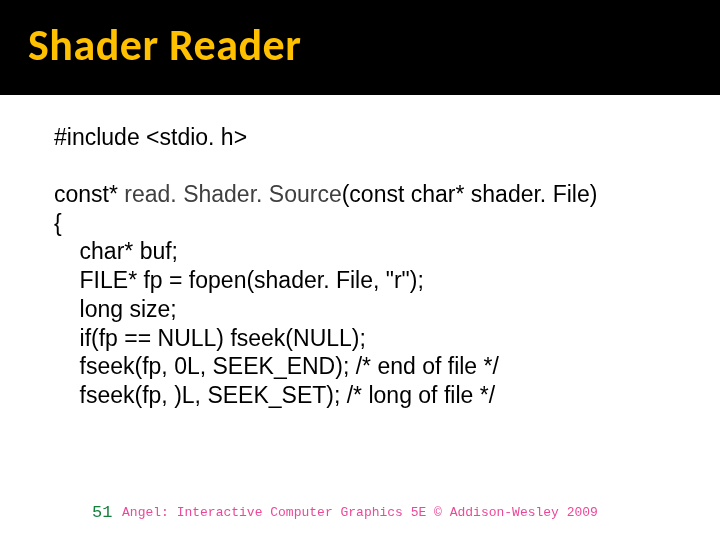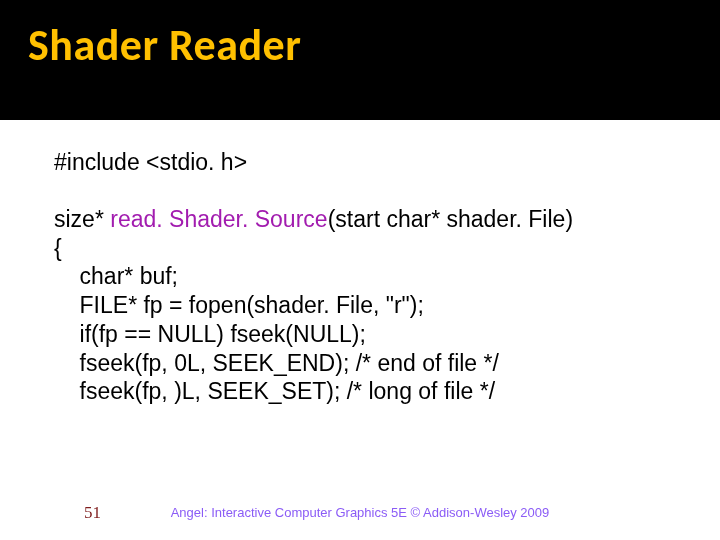--- a/index.html
+++ b/index.html
@@ -5,80 +5,81 @@
   * { margin: 0; padding: 0; box-sizing: border-box; }
   html, body { width: 720px; height: 540px; overflow: hidden; }
   body {
     background: #ffffff;
     font-family: Arial, Helvetica, sans-serif;
     position: relative;
   }
   .title-band {
     background: #000000;
     width: 100%;
-    height: 120px;
+    height: 95px;
     padding: 18px 0 0 28px;
   }
   .title-text {
     color: #ffc000;
     font-family: "Calibri", Arial, sans-serif;
     font-weight: 700;
     font-size: 44px;
     letter-spacing: 0.5px;
   }
   .content {
     padding: 28px 8px 0 54px;
     width: 100%;
   }
   .code-line {
     font-family: Arial, Helvetica, sans-serif;
     font-size: 23px;
     color: #000000;
     line-height: 1.25;
     white-space: pre;
   }
-  .fn-name { color: #a21caf; }
+  .fn-name { color: #404040; }
   .blank-line { height: 28px; }
   .footer {
     position: absolute;
     bottom: 20px;
     left: 0;
     width: 100%;
     display: flex;
     align-items: center;
   }
   .slide-number {
     position: absolute;
-    left: 84px;
+    left: 92px;
     font-size: 17px;
-    color: #7f1d1d;
-    font-family: Liberation Serif, serif;
+    color: #15803d;
+    font-family: Liberation Mono, monospace;
   }
   .attribution {
     width: 100%;
     text-align: center;
-    font-family: Liberation Sans, sans-serif;
+    font-family: Liberation Mono, monospace;
     font-size: 13px;
-    color: #8b5cf6;
+    color: #ec4899;
   }
 </style>
 </head>
 <body>
 
 <div class="title-band">
   <div class="title-text">Shader Reader</div>
 </div>
 
 <div class="content">
   <div class="code-line">#include &lt;stdio. h&gt;</div>
   <div class="blank-line"></div>
-  <div class="code-line"><span>size* </span><span class="fn-name">read. Shader. Source</span><span>(start char* shader. File)</span></div>
+  <div class="code-line"><span>const* </span><span class="fn-name">read. Shader. Source</span><span>(const char* shader. File)</span></div>
   <div class="code-line">{</div>
   <div class="code-line">    char* buf;</div>
   <div class="code-line">    FILE* fp = fopen(shader. File, "r");</div>
+  <div class="code-line">    long size;</div>
   <div class="code-line">    if(fp == NULL) fseek(NULL);</div>
   <div class="code-line">    fseek(fp, 0L, SEEK_END); /* end of file */</div>
   <div class="code-line">    fseek(fp, )L, SEEK_SET); /* long of file */</div>
 </div>
 
 <div class="footer">
   <div class="slide-number">51</div>
   <div class="attribution">Angel: Interactive Computer Graphics 5E © Addison-Wesley 2009</div>
 </div>
 

